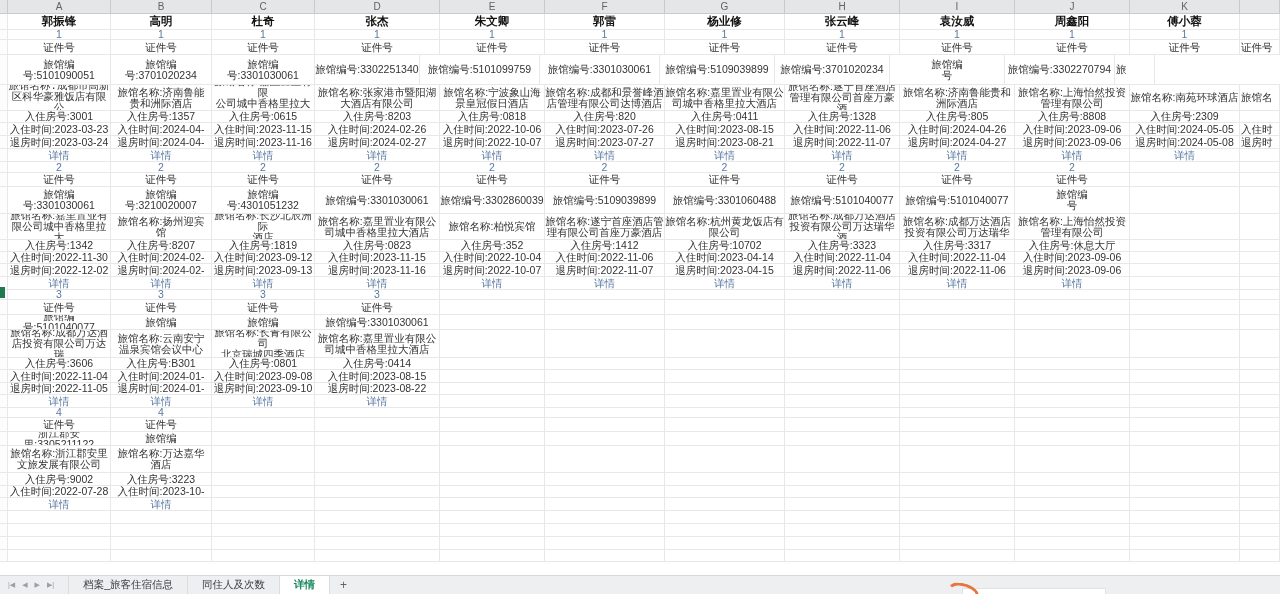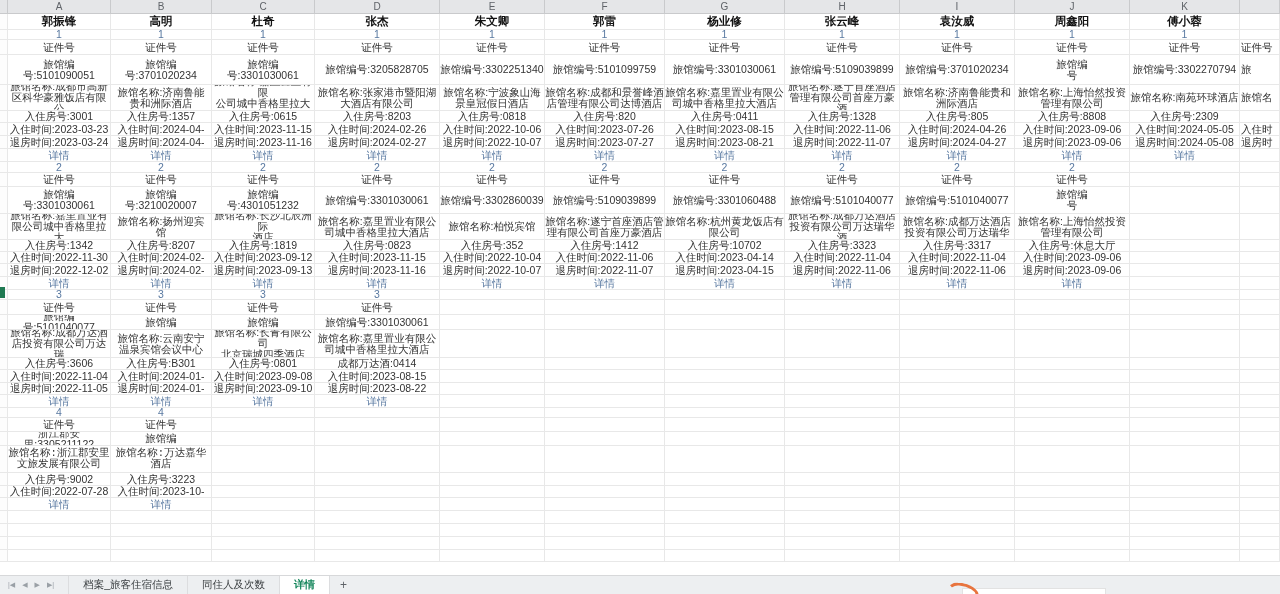--- a/index.html
+++ b/index.html
@@ -109,34 +109,33 @@
         <div class="cell" style="width: 115px;">证件号</div>
         <div class="cell" style="width: 110px;">证件号</div>
         <div class="cell left" style="width: 40px;">证件号</div>
       </div>
       <div class="row" style="height: 30px;">
         <div class="cell stub" style="width: 8px;"></div>
         <div class="cell wrap" style="width: 103px;">旅馆编号:5101090051</div>
         <div class="cell wrap" style="width: 101px;">旅馆编
 号:3701020234</div>
         <div class="cell wrap" style="width: 103px;">旅馆编号:3301030061</div>
-        <div class="cell wrap" style="width: 125px;">旅馆编号:3205828705</div>
         <div class="cell wrap" style="width: 105px;">旅馆编号:3302251340</div>
         <div class="cell wrap" style="width: 120px;">旅馆编号:5101099759</div>
         <div class="cell wrap" style="width: 120px;">旅馆编号:3301030061</div>
         <div class="cell wrap" style="width: 115px;">旅馆编号:5109039899</div>
         <div class="cell wrap" style="width: 115px;">旅馆编号:3701020234</div>
         <div class="cell wrap" style="width: 115px;">旅馆编
 号</div>
         <div class="cell wrap" style="width: 110px;">旅馆编号:3302270794</div>
         <div class="cell wrap left" style="width: 40px;">旅</div>
       </div>
       <div class="row" style="height: 26px;">
         <div class="cell stub" style="width: 8px;"></div>
-        <div class="cell wrap" style="width: 103px;">旅馆名称:成都市高新
+        <div class="cell wrap" style="width: 103px; font-family: Liberation Mono, monospace;">旅馆名称:成都市高新
 区科华豪雅饭店有限公</div>
         <div class="cell wrap" style="width: 101px;">旅馆名称:济南鲁能
 贵和洲际酒店</div>
         <div class="cell wrap" style="width: 103px;">旅馆名称:嘉里置业有限
 公司城中香格里拉大酒</div>
         <div class="cell wrap" style="width: 125px;">旅馆名称:张家港市暨阳湖
 大酒店有限公司</div>
         <div class="cell wrap" style="width: 105px;">旅馆名称:宁波象山海
 景皇冠假日酒店</div>
         <div class="cell wrap" style="width: 120px;">旅馆名称:成都和景誉峰酒
@@ -405,21 +404,21 @@
         <div class="cell wrap" style="width: 115px;"></div>
         <div class="cell wrap" style="width: 115px;"></div>
         <div class="cell wrap" style="width: 110px;"></div>
         <div class="cell wrap left" style="width: 40px;"></div>
       </div>
       <div class="row" style="height: 12px;">
         <div class="cell stub" style="width: 8px;"></div>
         <div class="cell" style="width: 103px;">入住房号:3606</div>
         <div class="cell" style="width: 101px;">入住房号:B301</div>
         <div class="cell" style="width: 103px;">入住房号:0801</div>
-        <div class="cell" style="width: 125px;">成都万达酒:0414</div>
+        <div class="cell" style="width: 125px;">入住房号:0414</div>
         <div class="cell" style="width: 105px;"></div>
         <div class="cell" style="width: 120px;"></div>
         <div class="cell" style="width: 120px;"></div>
         <div class="cell" style="width: 115px;"></div>
         <div class="cell" style="width: 115px;"></div>
         <div class="cell" style="width: 115px;"></div>
         <div class="cell" style="width: 110px;"></div>
         <div class="cell left" style="width: 40px;"></div>
       </div>
       <div class="row" style="height: 13px;">
@@ -505,21 +504,21 @@
         <div class="cell wrap" style="width: 125px;"></div>
         <div class="cell wrap" style="width: 105px;"></div>
         <div class="cell wrap" style="width: 120px;"></div>
         <div class="cell wrap" style="width: 120px;"></div>
         <div class="cell wrap" style="width: 115px;"></div>
         <div class="cell wrap" style="width: 115px;"></div>
         <div class="cell wrap" style="width: 115px;"></div>
         <div class="cell wrap" style="width: 110px;"></div>
         <div class="cell wrap left" style="width: 40px;"></div>
       </div>
-      <div class="row" style="height: 27px; font-family: Liberation Mono, monospace;">
+      <div class="row" style="height: 27px;">
         <div class="cell stub" style="width: 8px;"></div>
         <div class="cell wrap" style="width: 103px;">旅馆名称:浙江郡安里
 文旅发展有限公司</div>
         <div class="cell wrap" style="width: 101px;">旅馆名称:万达嘉华
 酒店</div>
         <div class="cell wrap" style="width: 103px;"></div>
         <div class="cell wrap" style="width: 125px;"></div>
         <div class="cell wrap" style="width: 105px;"></div>
         <div class="cell wrap" style="width: 120px;"></div>
         <div class="cell wrap" style="width: 120px;"></div>

